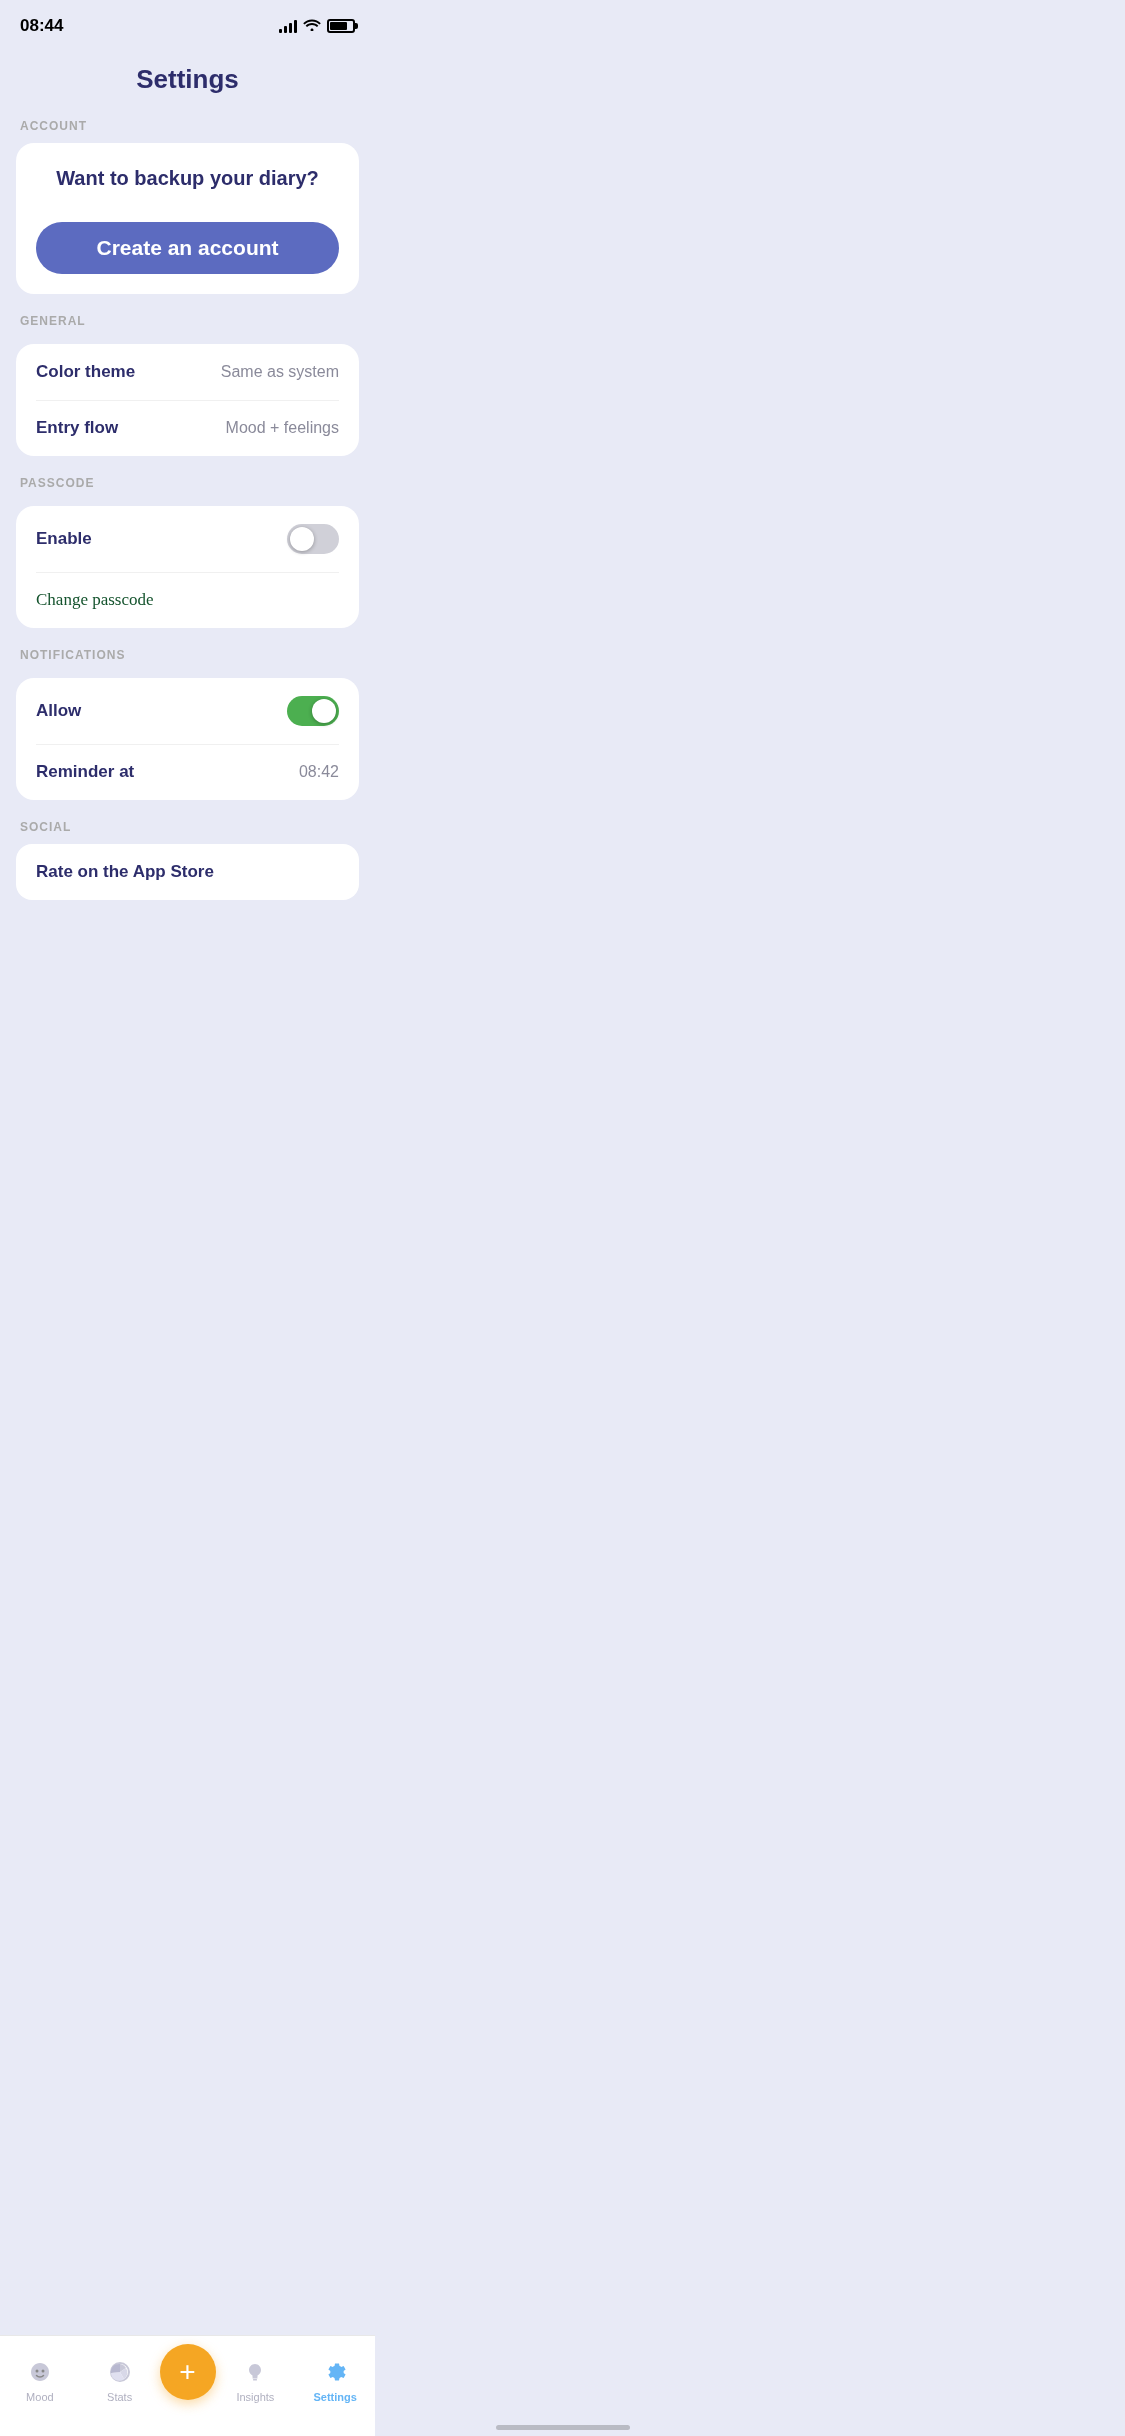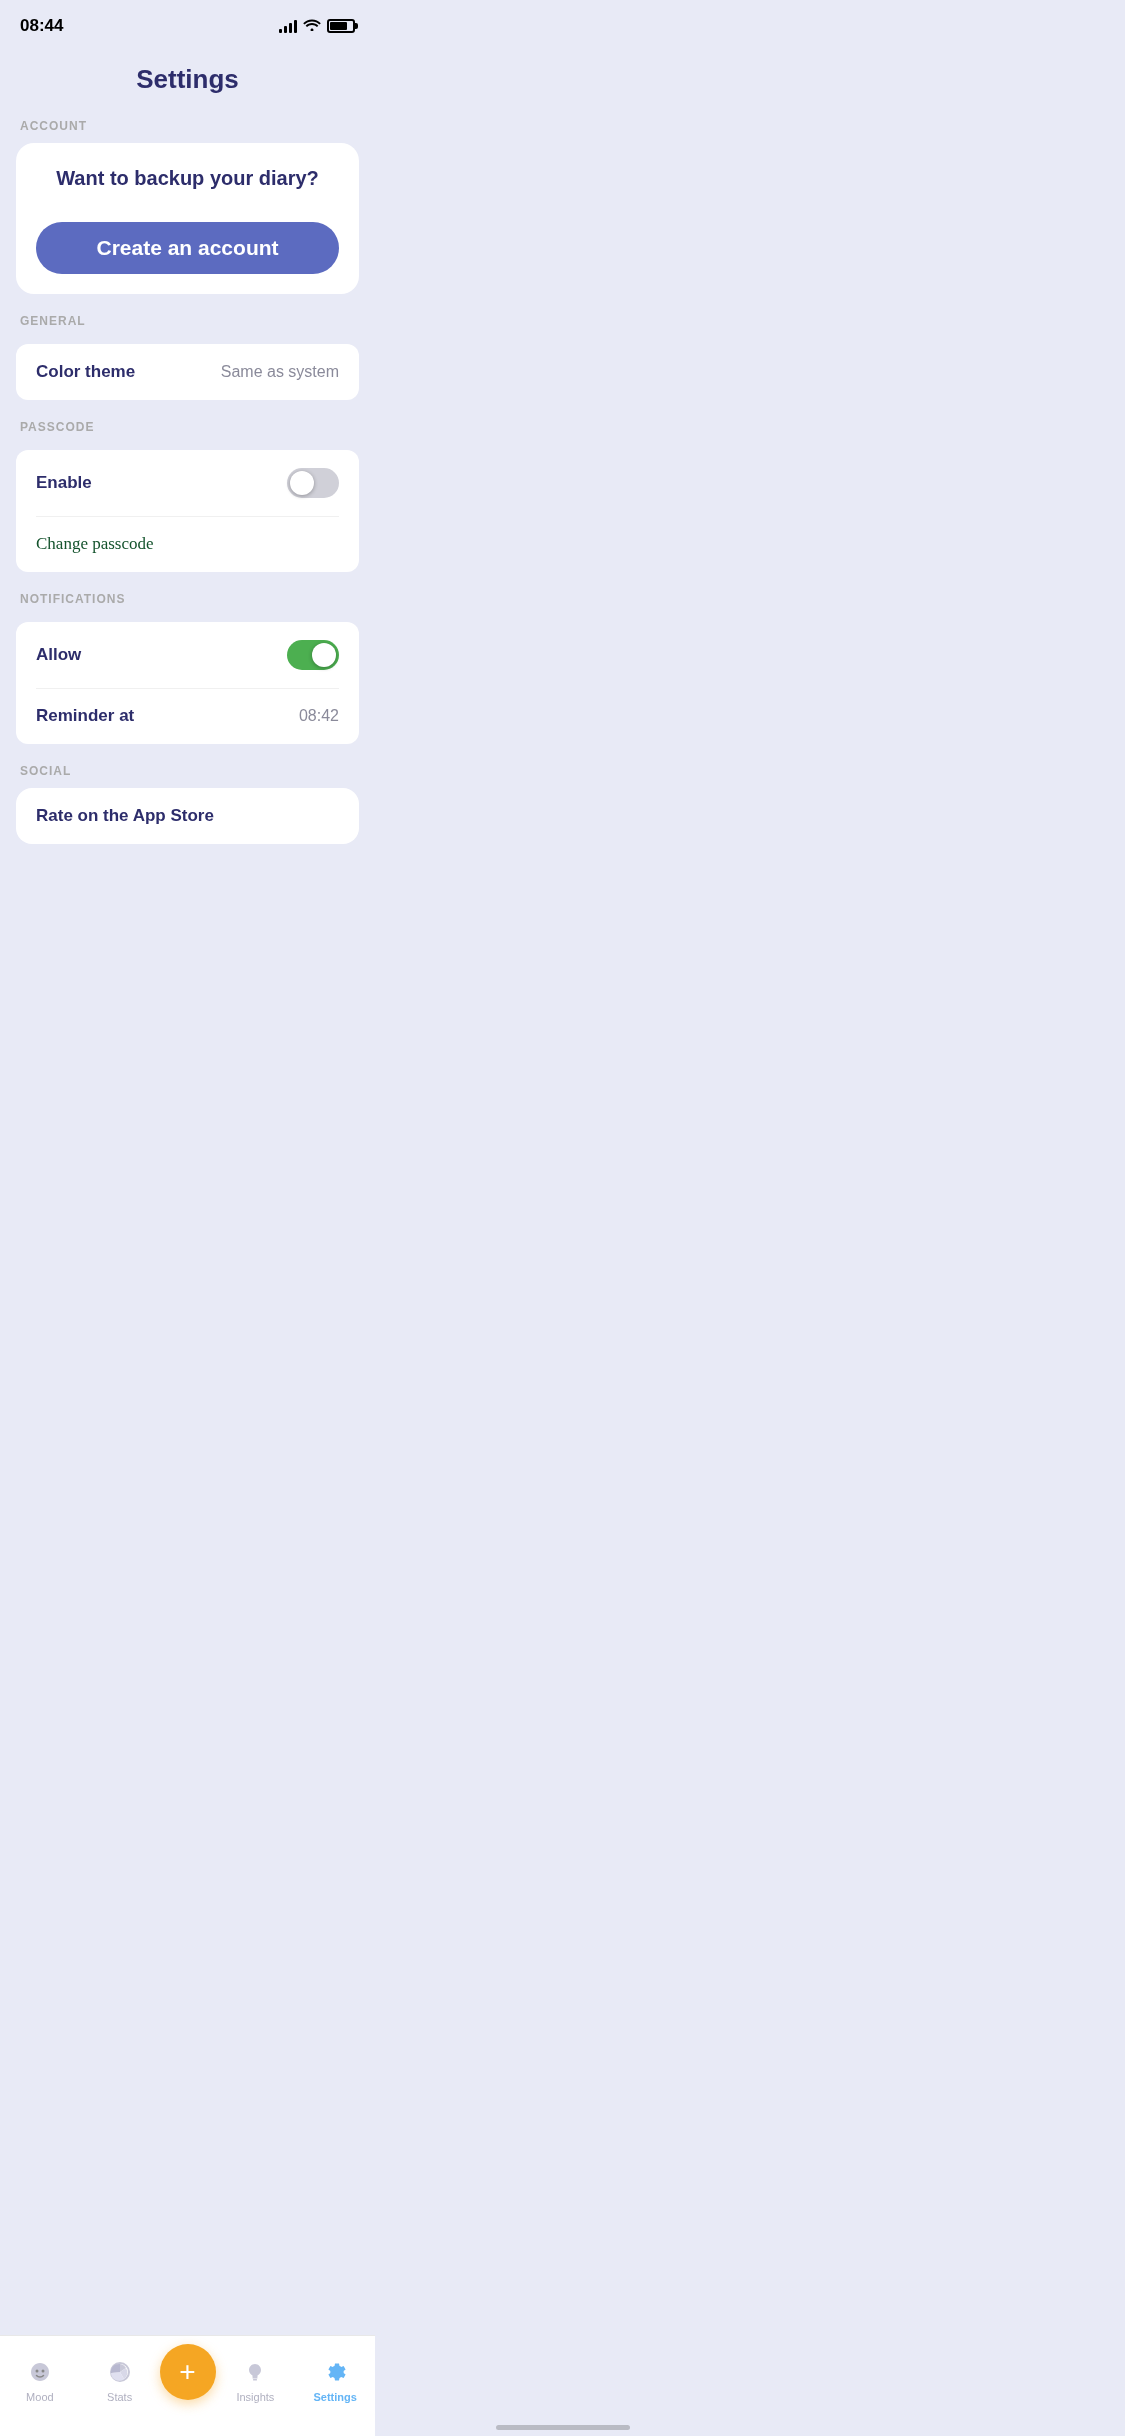--- a/index.html
+++ b/index.html
@@ -97,21 +97,21 @@
       font-size: 12px;
       font-weight: 600;
       color: #aaa;
       letter-spacing: 1px;
       margin: 0 20px 10px;
     }
 
     
     .card {
       background: #fff;
-      border-radius: 12px;
+      border-radius: 18px;
       margin: 16px 16px 8px;
       overflow: hidden;
     }
 
     
     .account-card {
       background: #fff;
       border-radius: 18px;
       margin: 0 16px 20px;
       padding: 22px 20px 20px;
@@ -347,20 +347,24 @@
     </div>
   </div>
 
   <div class="section-group">
     <div class="section-label">GENERAL</div>
     <div class="card">
       <div class="settings-row">
         <span class="row-label">Color theme</span>
         <span class="row-value">Same as system</span>
       </div>
+      <div class="settings-row">
+        <span class="row-label">Entry flow</span>
+        <span class="row-value">Mood + feelings</span>
+      </div>
     </div>
   </div>
 
   <div class="section-group">
     <div class="section-label">PASSCODE</div>
     <div class="card">
       <div class="settings-row">
         <span class="row-label">Enable</span>
         <div class="toggle toggle-off">
           <div class="toggle-thumb"></div>

